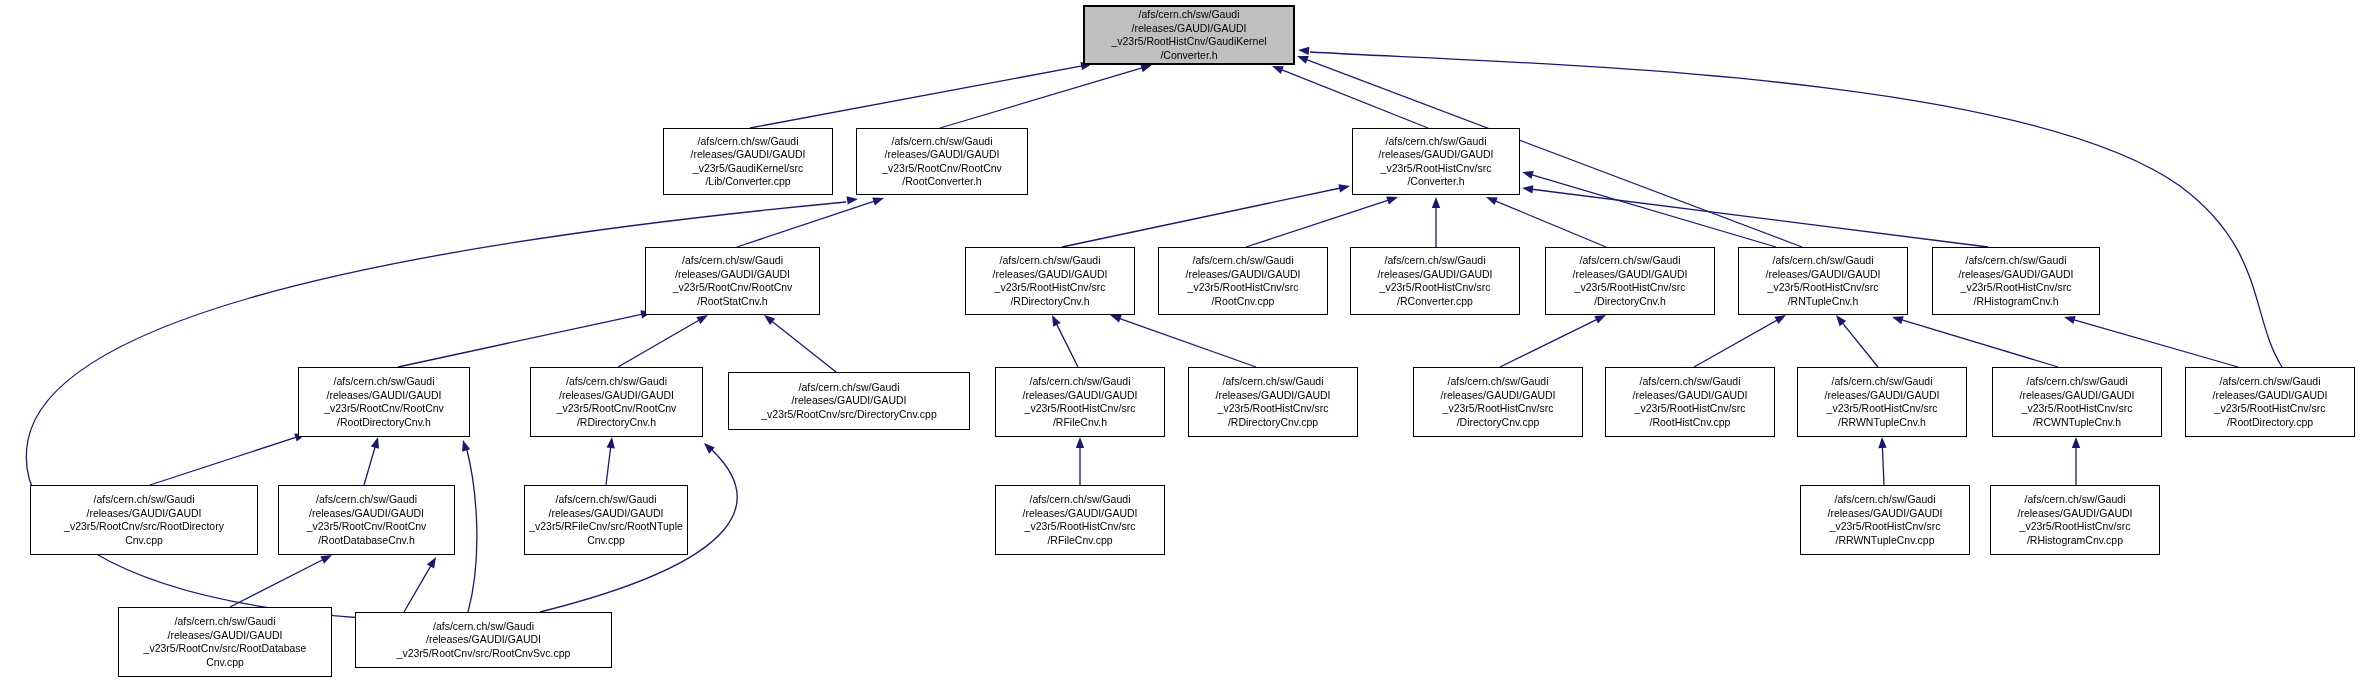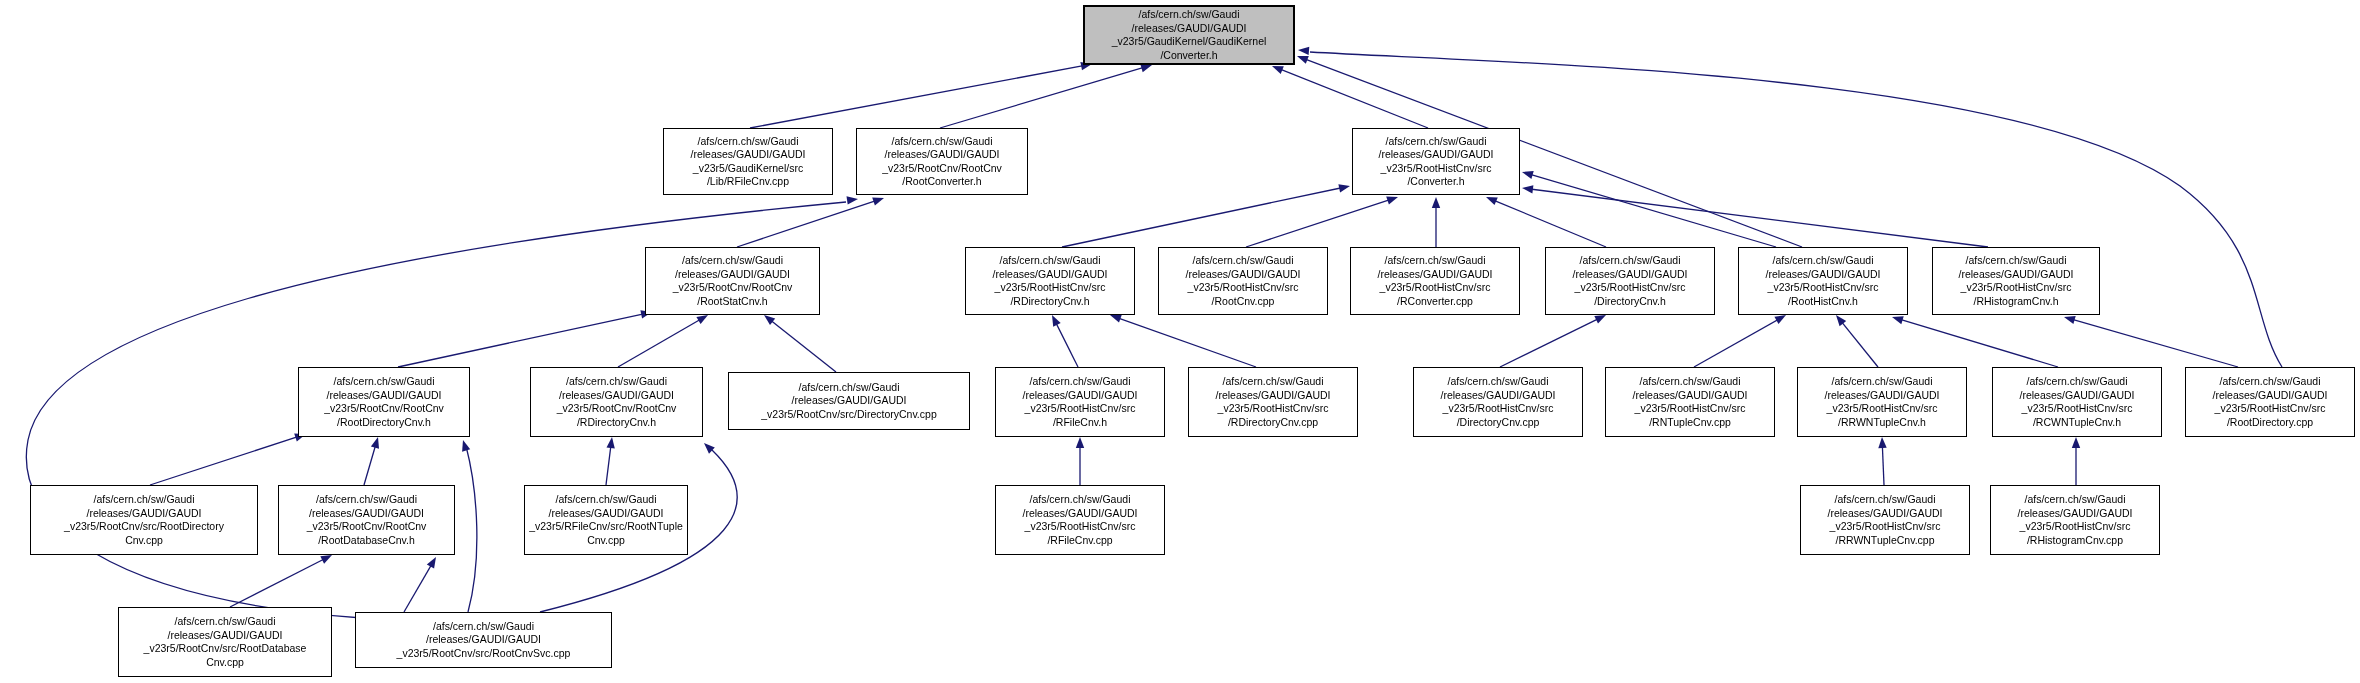--- a/index.html
+++ b/index.html
@@ -102,28 +102,28 @@
       <line x1="2076" y1="485" x2="2076" y2="443" stroke="#191970" stroke-width="1.3" fill="none"></line>
       <polygon points="332.0,555.0 320.3,556.3 324.1,563.7" fill="#191970"></polygon>
       <line x1="230" y1="607" x2="326.6545631185881" y2="557.7251246846414" stroke="#191970" stroke-width="1.3" fill="none"></line>
       <polygon points="436.0,557.0 426.8,564.4 434.1,568.6" fill="#191970"></polygon>
       <line x1="404" y1="612" x2="432.9826385301782" y2="562.1860900262562" stroke="#191970" stroke-width="1.3" fill="none"></line>
     </svg>
 
 <div class="node highlight" style="left: 1083px; top: 5px; width: 212px; height: 60px;">
       <div class="ln">/afs/cern.ch/sw/Gaudi</div>
       <div class="ln">/releases/GAUDI/GAUDI</div>
-      <div class="ln">_v23r5/GaudiKernel/GaudiKernel</div>
+      <div class="ln">_v23r5/RootHistCnv/GaudiKernel</div>
       <div class="ln">/Converter.h</div>
     </div>
     <div class="node" style="left: 663px; top: 128px; width: 170px; height: 67px;">
       <div class="ln">/afs/cern.ch/sw/Gaudi</div>
       <div class="ln">/releases/GAUDI/GAUDI</div>
       <div class="ln">_v23r5/GaudiKernel/src</div>
-      <div class="ln">/Lib/RFileCnv.cpp</div>
+      <div class="ln">/Lib/Converter.cpp</div>
     </div>
     <div class="node" style="left: 856px; top: 128px; width: 172px; height: 67px;">
       <div class="ln">/afs/cern.ch/sw/Gaudi</div>
       <div class="ln">/releases/GAUDI/GAUDI</div>
       <div class="ln">_v23r5/RootCnv/RootCnv</div>
       <div class="ln">/RootConverter.h</div>
     </div>
     <div class="node" style="left: 1352px; top: 128px; width: 168px; height: 67px;">
       <div class="ln">/afs/cern.ch/sw/Gaudi</div>
       <div class="ln">/releases/GAUDI/GAUDI</div>
@@ -157,21 +157,21 @@
     <div class="node" style="left: 1545px; top: 247px; width: 170px; height: 68px;">
       <div class="ln">/afs/cern.ch/sw/Gaudi</div>
       <div class="ln">/releases/GAUDI/GAUDI</div>
       <div class="ln">_v23r5/RootHistCnv/src</div>
       <div class="ln">/DirectoryCnv.h</div>
     </div>
     <div class="node" style="left: 1738px; top: 247px; width: 170px; height: 68px;">
       <div class="ln">/afs/cern.ch/sw/Gaudi</div>
       <div class="ln">/releases/GAUDI/GAUDI</div>
       <div class="ln">_v23r5/RootHistCnv/src</div>
-      <div class="ln">/RootHistCnv.h</div>
+      <div class="ln">/RNTupleCnv.h</div>
     </div>
     <div class="node" style="left: 1932px; top: 247px; width: 168px; height: 68px;">
       <div class="ln">/afs/cern.ch/sw/Gaudi</div>
       <div class="ln">/releases/GAUDI/GAUDI</div>
       <div class="ln">_v23r5/RootHistCnv/src</div>
       <div class="ln">/RHistogramCnv.h</div>
     </div>
     <div class="node" style="left: 298px; top: 367px; width: 172px; height: 70px;">
       <div class="ln">/afs/cern.ch/sw/Gaudi</div>
       <div class="ln">/releases/GAUDI/GAUDI</div>
@@ -204,21 +204,21 @@
     <div class="node" style="left: 1413px; top: 367px; width: 170px; height: 70px;">
       <div class="ln">/afs/cern.ch/sw/Gaudi</div>
       <div class="ln">/releases/GAUDI/GAUDI</div>
       <div class="ln">_v23r5/RootHistCnv/src</div>
       <div class="ln">/DirectoryCnv.cpp</div>
     </div>
     <div class="node" style="left: 1605px; top: 367px; width: 170px; height: 70px;">
       <div class="ln">/afs/cern.ch/sw/Gaudi</div>
       <div class="ln">/releases/GAUDI/GAUDI</div>
       <div class="ln">_v23r5/RootHistCnv/src</div>
-      <div class="ln">/RNTupleCnv.cpp</div>
+      <div class="ln">/RootHistCnv.cpp</div>
     </div>
     <div class="node" style="left: 1797px; top: 367px; width: 170px; height: 70px;">
       <div class="ln">/afs/cern.ch/sw/Gaudi</div>
       <div class="ln">/releases/GAUDI/GAUDI</div>
       <div class="ln">_v23r5/RootHistCnv/src</div>
       <div class="ln">/RRWNTupleCnv.h</div>
     </div>
     <div class="node" style="left: 1992px; top: 367px; width: 170px; height: 70px;">
       <div class="ln">/afs/cern.ch/sw/Gaudi</div>
       <div class="ln">/releases/GAUDI/GAUDI</div>

